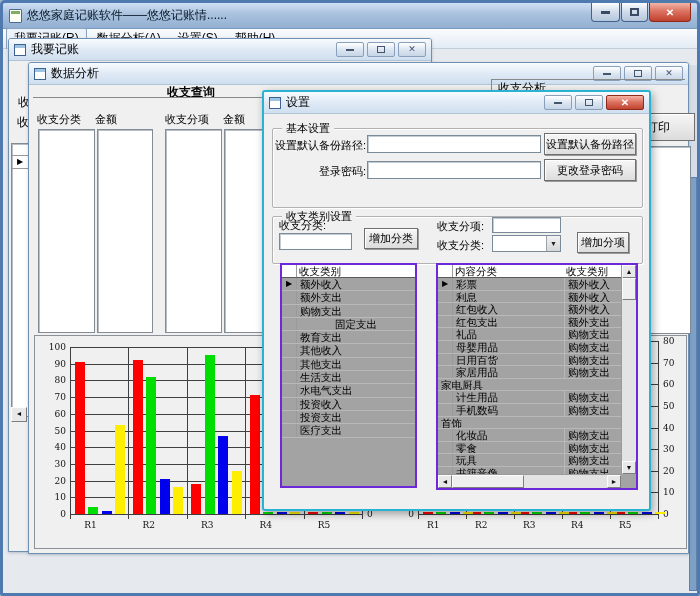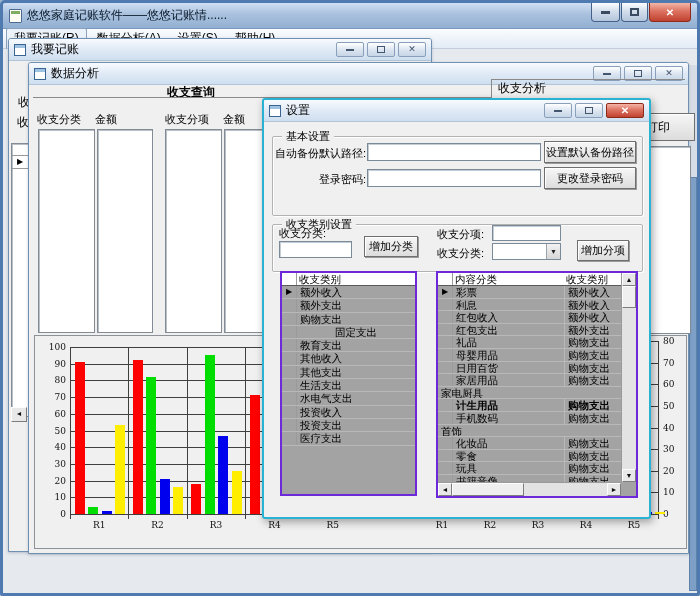--- a/index.html
+++ b/index.html
@@ -38,21 +38,21 @@
   .sunken{background:#fff;border:1px solid #838b95;box-shadow:inset 1px 1px 0 #b9bfc7}
   
   .tabline{background:#8a8a8a}
   .tab-label{font-weight:bold;font-size:12px;text-align:center}
   .collbl{font-size:11px;white-space:nowrap}
   .printbtn{background:linear-gradient(#f6f6f6,#dcdcdc);border:1px solid #6f6f6f;box-shadow:inset 1px 1px 0 #fff;font-size:12px;display:flex;align-items:center;justify-content:center}
   #chart-panel{background:#f0f0f0;border:1px solid #8d9299;overflow:hidden}
   .cgrid{position:absolute;background:#3f3f3f}
   .clab{position:absolute;font-family:"DejaVu Serif",serif;font-size:9px;color:#111;line-height:10px}
   .ylab-l{text-align:right}
-  .xlab{text-align:center}
+  .xlab{}
   .cbar{position:absolute}
   
   .dlg{position:absolute;border:2px solid #29b2d2;border-radius:3px;background:#f0f0f0;box-shadow:2px 3px 8px rgba(0,0,0,.35)}
   .group{position:absolute;border:1px solid #b2b2b2;border-radius:2px;box-shadow:inset 1px 1px 0 #fff,1px 1px 0 #fff}
   .group>.glabel{position:absolute;top:-8px;left:9px;background:#f0f0f0;padding:0 4px;font-size:11px;white-space:nowrap}
   .flabel{position:absolute;font-size:11px;white-space:nowrap}
   .tinput{position:absolute;background:#fff;border:1px solid #7b8a99;box-shadow:inset 1px 1px 0 #c4ccd4;font-size:11px;padding:0 2px;font-family:"Liberation Sans",sans-serif}
   .dbtn{position:absolute;background:linear-gradient(#f7f7f7,#dddddd);border:1px solid #6f6f6f;box-shadow:inset 1px 1px 0 #fff,1px 1px 0 #9a9a9a;font-size:11px;display:flex;align-items:center;justify-content:center;font-family:"Liberation Sans",sans-serif;white-space:nowrap}
   .combo{position:absolute;background:#fff;border:1px solid #7b8a99;display:flex}
   .combo .cval{flex:1}
@@ -289,39 +289,39 @@
       <div class="cbar" style="position: absolute; left: 558.5px; top: 175.838px; width: 10px; height: 2.1625px; background: rgb(0, 0, 238);"></div>
       <div class="cbar" style="position: absolute; left: 606.5px; top: 175.838px; width: 10px; height: 2.1625px; background: rgb(0, 0, 238);"></div>
       <div class="cbar" style="position: absolute; left: 428px; top: 175.838px; width: 10px; height: 2.1625px; background: rgb(255, 238, 0);"></div>
       <div class="cbar" style="position: absolute; left: 476px; top: 175.838px; width: 10px; height: 2.1625px; background: rgb(255, 238, 0);"></div>
       <div class="cbar" style="position: absolute; left: 524px; top: 175.838px; width: 10px; height: 2.1625px; background: rgb(255, 238, 0);"></div>
       <div class="cbar" style="position: absolute; left: 572px; top: 175.838px; width: 10px; height: 2.1625px; background: rgb(255, 238, 0);"></div>
       <div class="cbar" style="position: absolute; left: 620px; top: 175.838px; width: 10px; height: 2.1625px; background: rgb(255, 238, 0);"></div>
     </div>
 </div>
 
-<div class="dlg" id="dlg" style="left:262px;top:98px;width:389px;height:421px;z-index:30">
+<div class="dlg" id="dlg" style="left:262px;top:90px;width:389px;height:421px;z-index:30">
   <div class="tbar">
     <div class="form-icon"></div>
     <span>设置</span>
     <div class="scaps">
       <div class="scap">
           <div class="glyph-min"></div>
         </div>
       <div class="scap">
           <div class="glyph-max"></div>
         </div>
       <div class="scap red">✕</div>
     </div>
   </div>
 
   <div class="group" style="left:8px;top:36px;width:371px;height:80px">
     <span class="glabel">基本设置</span>
   </div>
-  <div class="flabel" style="left:10px;top:46px;width:92px;text-align:right">自动备份默认路径:</div>
+  <div class="flabel" style="left:10px;top:46px;width:92px;text-align:right">设置默认备份路径:</div>
   <input class="tinput" style="left: 103px; top: 43px; width: 174px; height: 18px;" value="">
   <div class="dbtn" style="left:280px;top:41px;width:92px;height:22px">设置默认备份路径</div>
   <div class="flabel" style="left:10px;top:72px;width:92px;text-align:right">登录密码:</div>
   <input class="tinput" style="left: 103px; top: 69px; width: 174px; height: 18px;" value="">
   <div class="dbtn" style="left:280px;top:67px;width:92px;height:22px">更改登录密码</div>
 
   <div class="group" style="left:8px;top:124px;width:371px;height:48px">
     <span class="glabel">收支类别设置</span>
   </div>
   <div class="flabel" style="left:15px;top:126px">收支分类:</div>
@@ -438,21 +438,21 @@
         <div class="grow" style="height: 12.6px;">
           <div class="gsel"></div>
           <div class="gcell" style="width: 111px;">家居用品</div>
           <div class="gcell" style="width: auto; flex: 1 1 0%; border-left: 1px solid rgb(185, 185, 185);">购物支出</div>
         </div>
         <div class="grow" style="height: 12.6px; flex-direction: column;">
           <div class="gsel"></div>
           <div class="gcell" style="width: 111px;">家电厨具</div>
           <div class="gcell" style="width: auto; flex: 1 1 0%; border-left: 1px solid rgb(185, 185, 185);">购物支出</div>
         </div>
-        <div class="grow" style="height: 12.6px; font-weight: bold;">
+        <div class="grow" style="height: 12.6px;">
           <div class="gsel"></div>
           <div class="gcell" style="width: 111px;">计生用品</div>
           <div class="gcell" style="width: auto; flex: 1 1 0%; border-left: 1px solid rgb(185, 185, 185);">购物支出</div>
         </div>
         <div class="grow" style="height: 12.6px;">
           <div class="gsel"></div>
           <div class="gcell" style="width: 111px;">手机数码</div>
           <div class="gcell" style="width: auto; flex: 1 1 0%; border-left: 1px solid rgb(185, 185, 185);">购物支出</div>
         </div>
         <div class="grow" style="height: 12.6px; flex-direction: column;">

